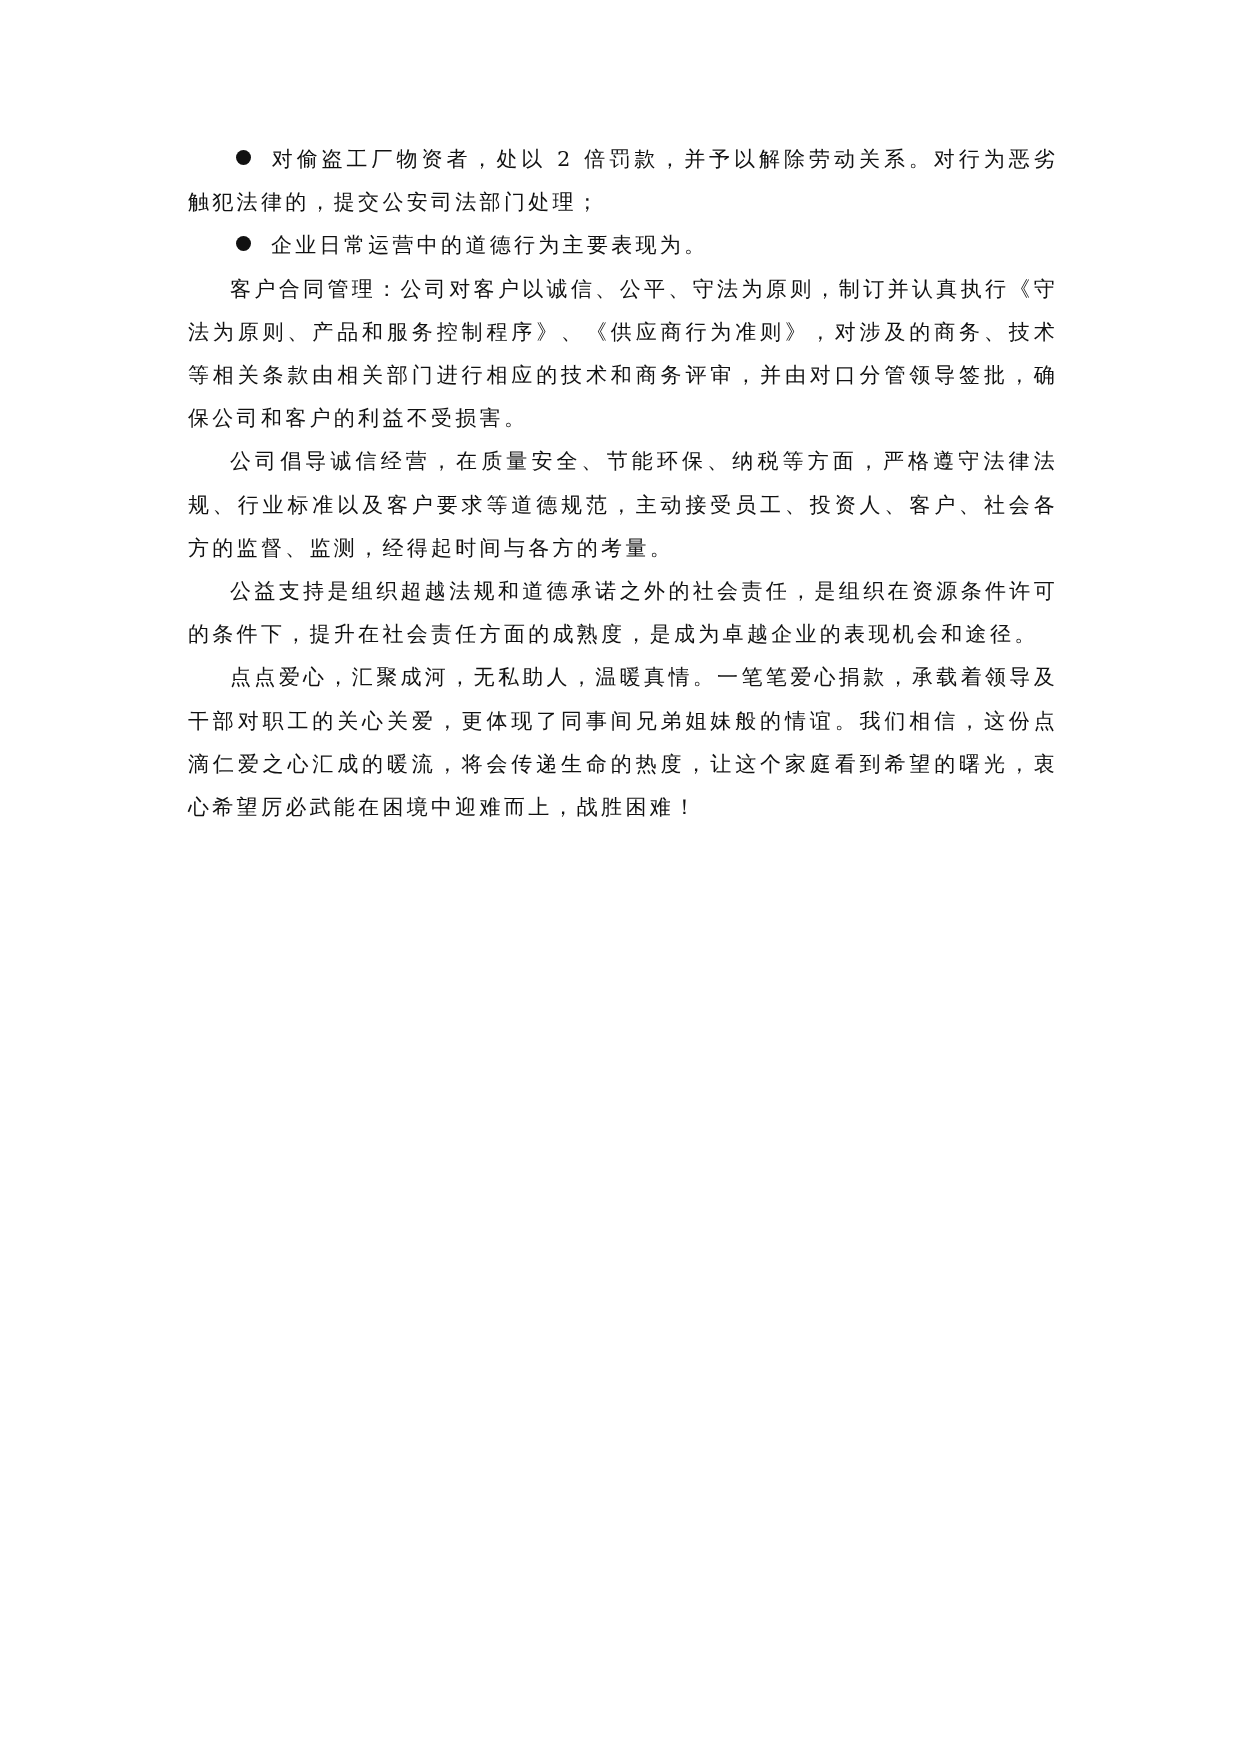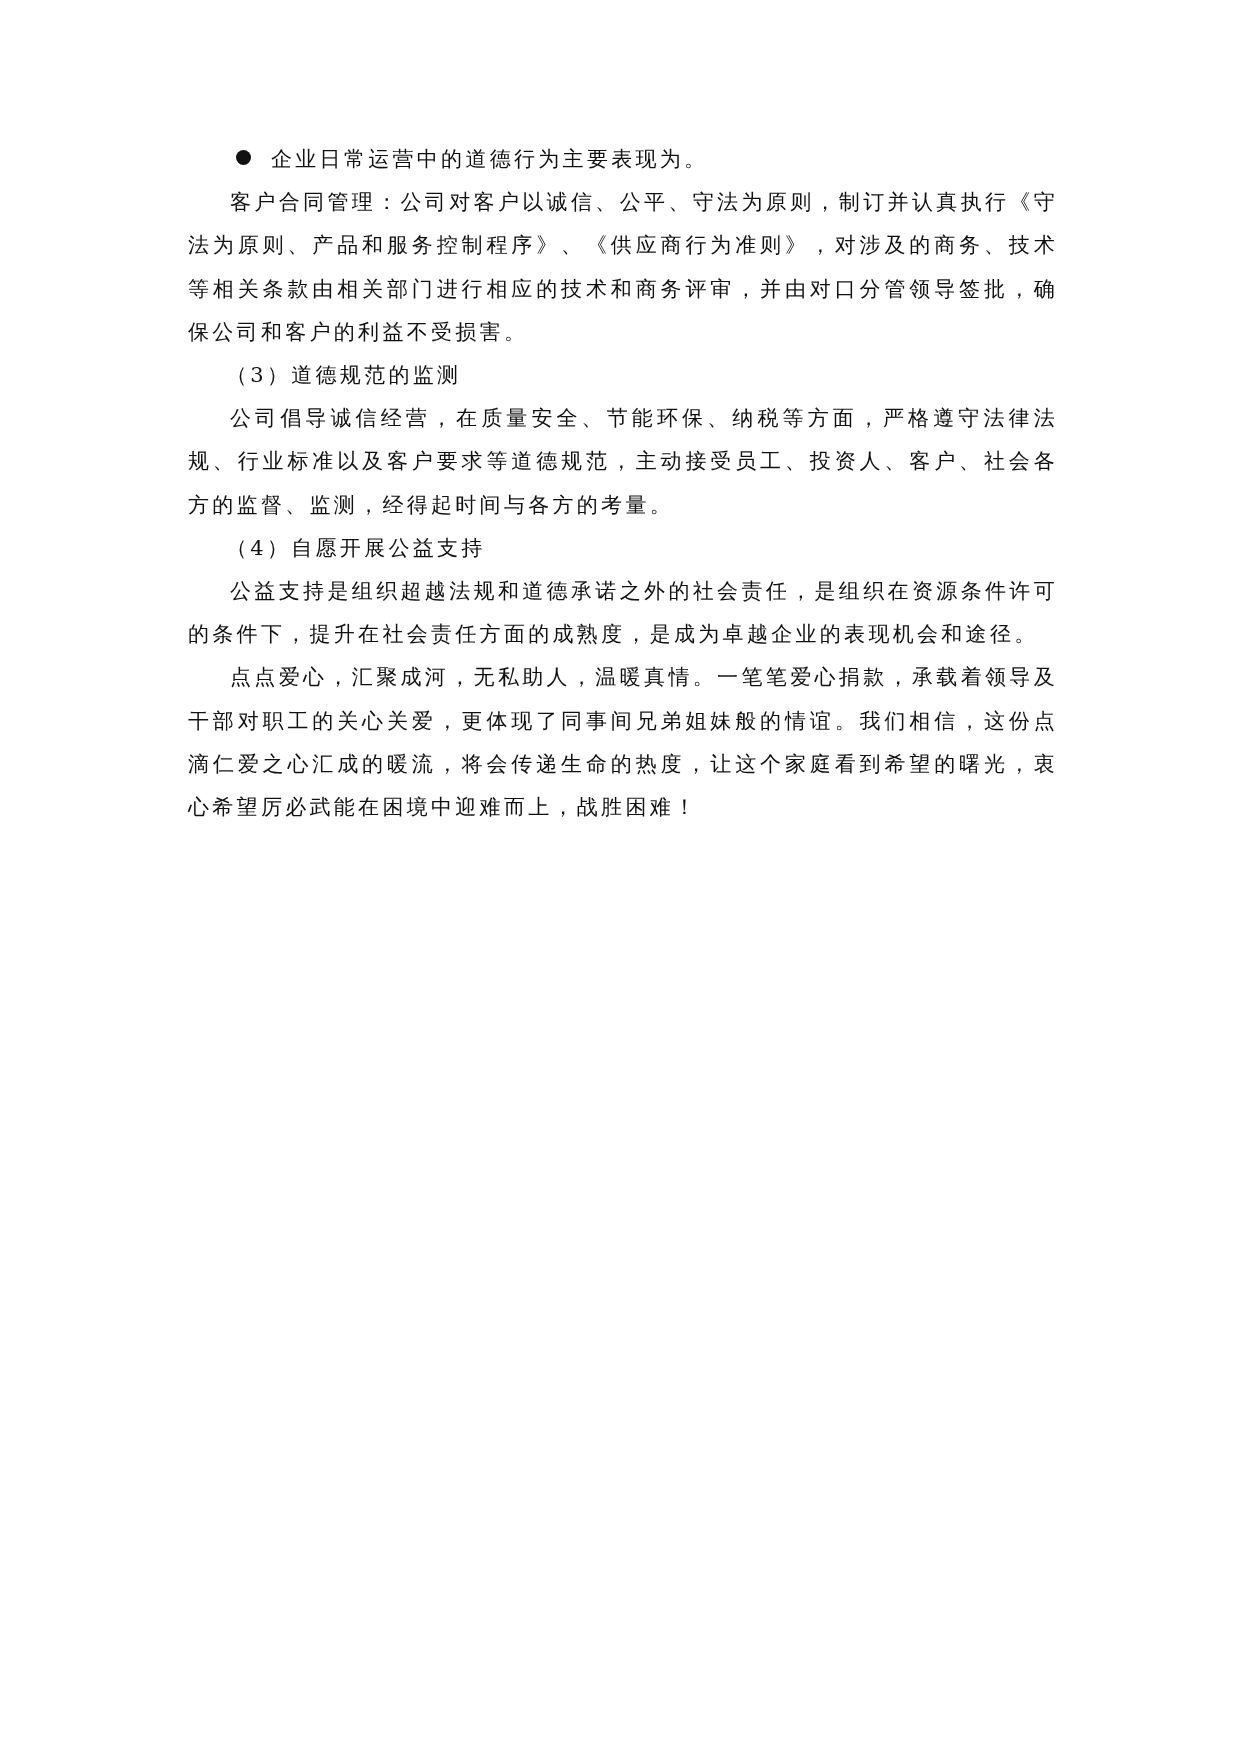--- a/index.html
+++ b/index.html
@@ -16,25 +16,24 @@
   .p.bullet { text-indent: 48px; }
   .p.heading { text-indent: 38px; }
   .dot { display: inline-block; width: 15px; height: 15px; border-radius: 50%; background: #111; vertical-align: 1px; margin-right: 20px; text-indent: 0; }
 </style>
 </head>
 <body>
 
 <div class="page">
   <div class="content">
 
+    <p class="p bullet"><span class="dot"></span><span>对偷盗工厂物资者，处以 2 倍罚款，并予以解除劳动关系。对行为恶劣触犯法律的，提交公安司法部门处理；</span></p>
     <p class="p bullet"><span class="dot"></span><span>企业日常运营中的道德行为主要表现为。</span></p>
 
     <p class="p">客户合同管理：公司对客户以诚信、公平、守法为原则，制订并认真执行《守法为原则、产品和服务控制程序》、《供应商行为准则》，对涉及的商务、技术等相关条款由相关部门进行相应的技术和商务评审，并由对口分管领导签批，确保公司和客户的利益不受损害。</p>
 
-    <p class="p heading">（3）道德规范的监测</p>
     <p class="p">公司倡导诚信经营，在质量安全、节能环保、纳税等方面，严格遵守法律法规、行业标准以及客户要求等道德规范，主动接受员工、投资人、客户、社会各方的监督、监测，经得起时间与各方的考量。</p>
 
-    <p class="p heading">（4）自愿开展公益支持</p>
     <p class="p">公益支持是组织超越法规和道德承诺之外的社会责任，是组织在资源条件许可的条件下，提升在社会责任方面的成熟度，是成为卓越企业的表现机会和途径。</p>
     <p class="p">点点爱心，汇聚成河，无私助人，温暖真情。一笔笔爱心捐款，承载着领导及干部对职工的关心关爱，更体现了同事间兄弟姐妹般的情谊。我们相信，这份点滴仁爱之心汇成的暖流，将会传递生命的热度，让这个家庭看到希望的曙光，衷心希望厉必武能在困境中迎难而上，战胜困难！</p>
 
   </div>
 </div>
 
 </body></html>

